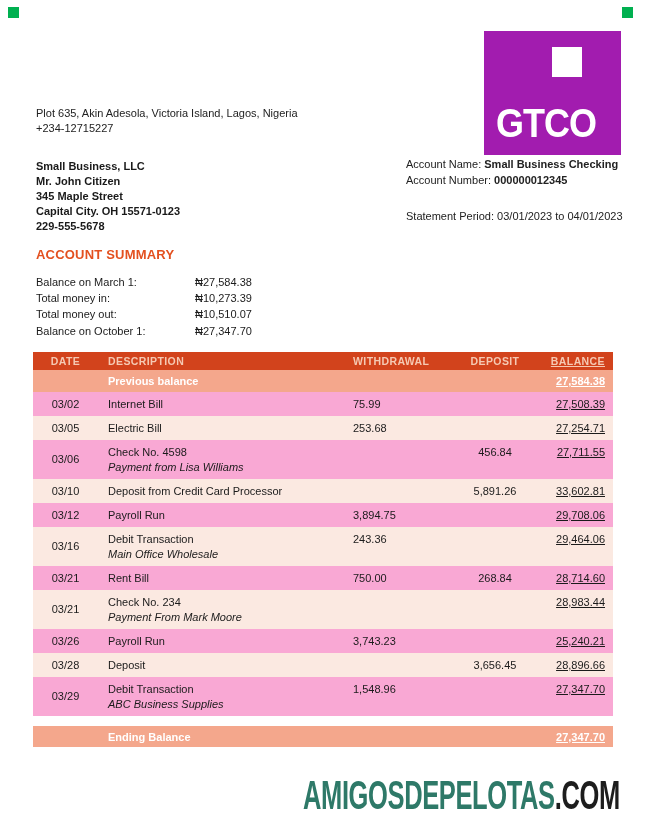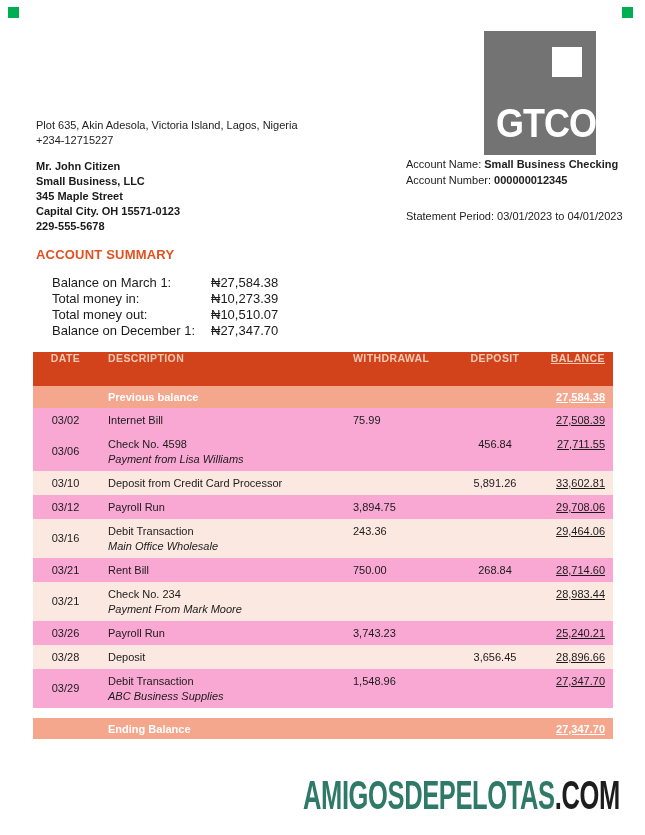--- a/index.html
+++ b/index.html
@@ -7,50 +7,50 @@
   .page {
     position:relative; width:645px; height:835px; background:#ffffff;
     font-family:"Liberation Sans","DejaVu Sans",sans-serif; color:#1b1b1b;
     overflow:hidden;
   }
   .corner { position:absolute; top:7px; width:11px; height:11px; background:#00B050; }
   .corner.left { left:8px; }
   .corner.right { left:622px; }
 
   
-  .logo { position:absolute; left:484px; top:31px; width:112px; height:124px; background:#737373; }
+  .logo { position:absolute; left:484px; top:31px; width:137px; height:124px; background:#a21caf; }
   .logo-inner-square { position:absolute; left:68px; top:16px; width:30px; height:30px; background:#ffffff; }
   .logo-text {
     position:absolute; left:0; width:124px; bottom:8px; text-align:center;
     color:#ffffff; font-weight:bold; font-size:36px; letter-spacing:-1px;
     transform:scaleY(1.12); transform-origin:center bottom;
   }
 
-  .bank-address { position:absolute; left:36px; top:118px; font-size:11px; line-height:15px; color:#222; }
+  .bank-address { position:absolute; left:36px; top:106px; font-size:11px; line-height:15px; color:#222; }
   .customer-block { position:absolute; left:36px; top:159px; font-size:11px; font-weight:bold; line-height:15px; color:#1a1a1a; }
 
   .acct-info { position:absolute; left:406px; top:157px; font-size:11px; line-height:15.5px; color:#222; }
   .acct-info .b { font-weight:bold; }
   .acct-info .period { margin-top:21px; }
 
   .summary-title { position:absolute; left:36px; top:247px; font-size:13px; font-weight:bold; color:#E3501F; letter-spacing:0.2px; }
-  .summary { position:absolute; left:52px; top:274px; font-size:13px; }
+  .summary { position:absolute; left:36px; top:274px; font-size:11px; }
   .summary .srow { display:flex; height:16.2px; align-items:center; }
   .summary .slabel { width:159px; }
 
   
   .txn { position:absolute; left:33px; top:352px; width:580px; font-size:11px; }
   .flexrow { display:flex; }
   .c-date { width:65px; text-align:center; }
   .c-desc { width:255px; padding-left:10px; }
   .c-wd   { width:92px;  text-align:left; }
   .c-dep  { width:100px; text-align:center; }
   .c-bal  { width:68px;  text-align:right; padding-right:8px;text-decoration:underline; }
 
-  .thead { background:#D2431C; color:#F5C9B3; font-weight:bold; height:34px; align-items:flex-start; font-size:10.5px; letter-spacing:0.4px; }
+  .thead { background:#D2431C; color:#F5C9B3; font-weight:bold; height:18px; align-items:center; font-size:10.5px; letter-spacing:0.4px; }
   .band  { background:#F4A78C; color:#ffffff; font-weight:bold; align-items:center; }
   .band.prev { height:22px; }
   .band.end  { height:21px; }
 
   .trow { background:#f9a8d4; padding:4.5px 0; align-items:flex-start; line-height:15px; }
   .trow.alt { background:#FBE9E1; }
   .trow .c-date { align-self:center; }
   .trow .note { font-style:italic; }
   .gap-row { height:10px; background:#ffffff; }
 
@@ -73,22 +73,22 @@
     <div class="logo-inner-square"></div>
     <div class="logo-text">GTCO</div>
   </div>
 
   <div class="bank-address">
     <div>Plot 635, Akin Adesola, Victoria Island, Lagos, Nigeria</div>
     <div>+234-12715227</div>
   </div>
 
   <div class="customer-block">
+    <div>Small Business, LLC</div>
     <div>Mr. John Citizen</div>
-    <div>Small Business, LLC</div>
     <div>345 Maple Street</div>
     <div>Capital City. OH 15571-0123</div>
     <div>229-555-5678</div>
   </div>
 
   <div class="acct-info">
     <div><span>Account Name: </span><span class="b">Small Business Checking</span></div>
     <div><span>Account Number: </span><span class="b">000000012345</span></div>
     <div class="period">Statement Period: 03/01/2023 to 04/01/2023</div>
   </div>
@@ -102,21 +102,21 @@
       </div>
     <div class="srow">
         <span class="slabel">Total money in:</span>
         <span>₦10,273.39</span>
       </div>
     <div class="srow">
         <span class="slabel">Total money out:</span>
         <span>₦10,510.07</span>
       </div>
     <div class="srow">
-        <span class="slabel">Balance on December 1:</span>
+        <span class="slabel">Balance on October 1:</span>
         <span>₦27,347.70</span>
       </div>
   </div>
 
   <div class="txn">
     <div class="flexrow thead">
       <div class="c-date">DATE</div>
       <div class="c-desc">DESCRIPTION</div>
       <div class="c-wd">WITHDRAWAL</div>
       <div class="c-dep">DEPOSIT</div>
@@ -134,20 +134,29 @@
     <div>
         <div class="flexrow trow">
           <div class="c-date">03/02</div>
           <div class="c-desc">
             <div>Internet Bill</div>
           </div>
           <div class="c-wd">75.99</div>
           <div class="c-dep"></div>
           <div class="c-bal">27,508.39</div>
         </div>
+        <div class="flexrow trow alt">
+          <div class="c-date">03/05</div>
+          <div class="c-desc">
+            <div>Electric Bill</div>
+          </div>
+          <div class="c-wd">253.68</div>
+          <div class="c-dep"></div>
+          <div class="c-bal">27,254.71</div>
+        </div>
         <div class="flexrow trow">
           <div class="c-date">03/06</div>
           <div class="c-desc">
             <div>Check No. 4598</div>
             <div class="note">Payment from Lisa Williams</div>
           </div>
           <div class="c-wd"></div>
           <div class="c-dep">456.84</div>
           <div class="c-bal">27,711.55</div>
         </div>

